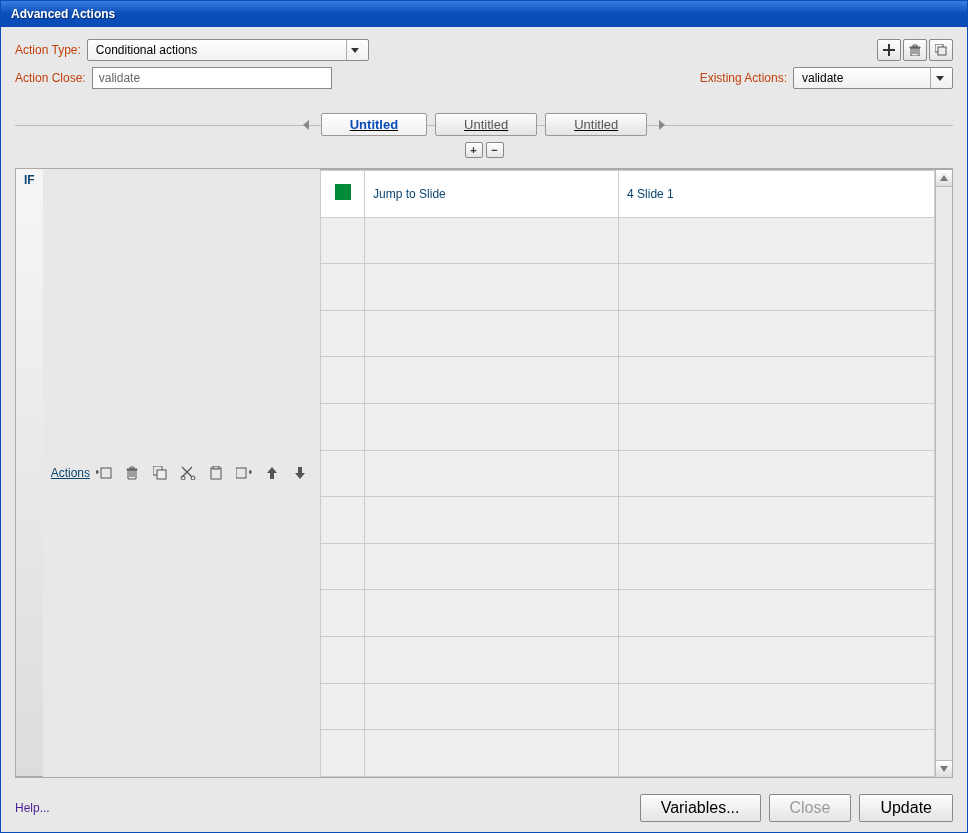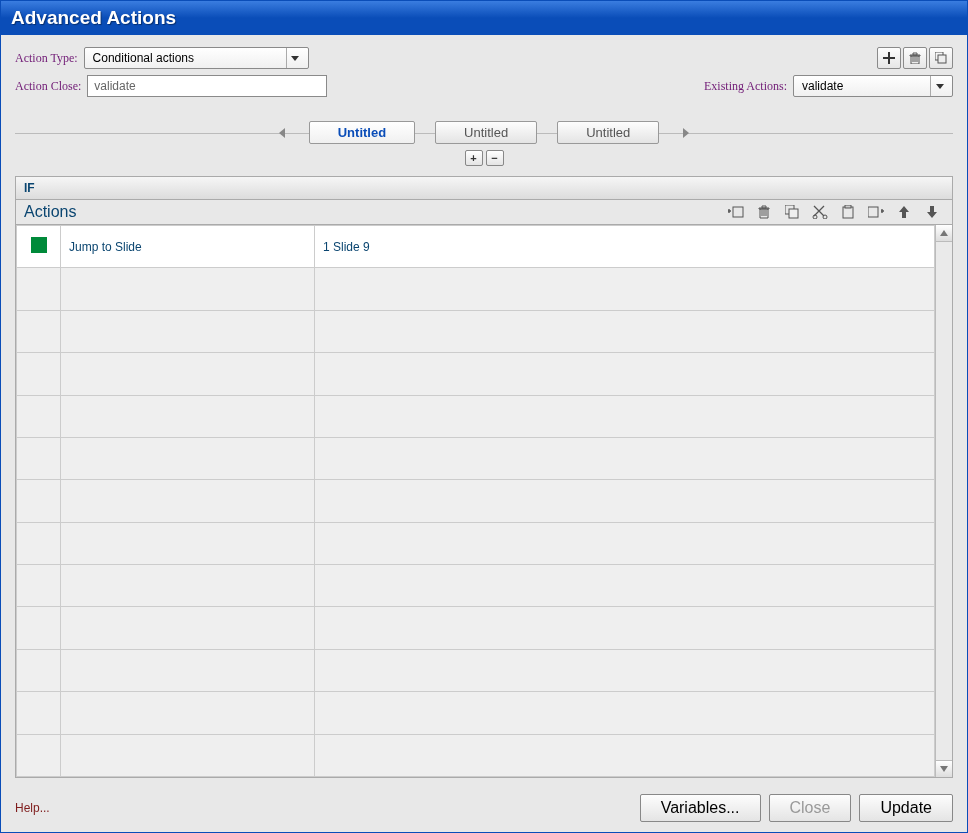--- a/index.html
+++ b/index.html
@@ -16,33 +16,33 @@
   height: 833px;
   border: 1px solid #0a4db8;
   background: #e8e8e8;
   display: flex;
   flex-direction: column;
 }
 .titlebar {
   background: linear-gradient(to bottom, #3a7de0 0%, #0a4db8 50%, #0a4db8 100%);
   color: #fff;
   font-weight: bold;
-  font-size: 19px;
+  font-size: 12px;
   padding: 6px 10px;
   text-shadow: 1px 1px 1px rgba(0,0,0,0.4);
 }
 .content {
   flex: 1;
   padding: 12px 14px 10px 14px;
   display: flex;
   flex-direction: column;
   background: #e8e8e8;
 }
 .row { display: flex; align-items: center; margin-bottom: 6px; }
-.label { color: #701a75; margin-right: 6px; font-family: Liberation Serif, serif; }
+.label { color: #c2410c; margin-right: 6px; }
 .select {
   display: inline-flex;
   align-items: center;
   border: 1px solid #8a8a8a;
   background: linear-gradient(to bottom, #fff, #f0f0f0);
   height: 22px;
   padding: 0 4px 0 8px;
   border-radius: 2px;
   cursor: pointer;
 }
@@ -79,22 +79,23 @@
   justify-content: center;
   margin-left: 2px;
   cursor: pointer;
   border-radius: 2px;
 }
 .tabstrip {
   display: flex;
   align-items: center;
   justify-content: center;
   margin-top: 18px;
-  gap: 20px;
+  gap: 8px;
   position: relative;
+  text-decoration: underline;
 }
 .tabstrip::before {
   content: "";
   position: absolute;
   left: 0; right: 0; top: 50%;
   border-top: 1px solid #bbb;
   z-index: 0;
 }
 .tab-arrow {
   width: 14px; height: 14px;
@@ -138,38 +139,39 @@
   font-weight: bold;
   font-size: 11px;
   cursor: pointer;
   border-radius: 2px;
   color: #333;
 }
 .panel {
   border: 1px solid #aaa;
   background: #e8e8e8;
   display: flex;
-  flex-direction: column;
+  flex-direction: row;
   flex: 1;
   margin-bottom: 10px;
 }
 .panel-header {
   background: linear-gradient(to bottom,#f6f6f6,#dcdcdc);
   border-bottom: 1px solid #aaa;
   padding: 4px 8px;
   font-weight: bold;
   color: #0a4570;
   font-size: 12px;
 }
 .toolbar {
   display: flex;
   align-items: center;
   padding: 2px 6px 2px 8px;
   color: #0a4570;
-  font-size: 16px;
+  font-size: 12px;
+  text-decoration: underline;
 }
 .toolbar .spacer { flex: 1; }
 .tool-icon {
   width: 22px; height: 20px;
   display: flex; align-items: center; justify-content: center;
   margin: 0 3px;
   color: #555;
   cursor: pointer;
 }
 .grid {
@@ -217,21 +219,21 @@
   background: linear-gradient(to bottom,#fff,#ddd);
   border-bottom: 1px solid #bbb;
   display:flex;align-items:center;justify-content:center;
 }
 .scroll-track { flex:1; }
 .footer {
   display: flex;
   align-items: center;
   padding: 6px 0 0 0;
 }
-.link { color: #7f1d1d; cursor: pointer; }
+.link { color: #4c1d95; cursor: pointer; }
 .btn {
   border: 1px solid #888;
   background: linear-gradient(to bottom,#fdfdfd,#e4e4e4);
   padding: 4px 20px;
   margin-left: 8px;
   cursor: pointer;
   border-radius: 2px;
   font-size: 16px;
 }
 .btn.disabled { color: #999; }
@@ -242,21 +244,21 @@
 
 <div class="window">
   <div class="titlebar">
     <span>Advanced Actions</span>
   </div>
 
   <div class="content">
 
     <div class="row">
       <span class="label">Action Type:</span>
-      <div class="select" style="width:225px">
+      <div class="select" style="width:282px">
         <span style="flex:1">Conditional actions</span>
         <span class="arrow-btn">
             <span class="triangle-down"></span>
           </span>
       </div>
       <div style="flex:1"></div>
       <div class="icon-btn">
         <svg width="12" height="12">
             <path d="M5 0h2v5h5v2H7v5H5V7H0V5h5z" fill="#333"></path>
           </svg>
@@ -368,21 +370,21 @@
         <table class="grid-table">
           <colgroup>
               <col style="width:44px">
               <col style="width:254px">
               <col>
             </colgroup>
           <tbody id="grid-body">
               <tr class="filled">
                 <td class="indicator"><span class="sq"></span></td>
                 <td class="action-col">Jump to Slide</td>
-                <td>1 Slide 9</td>
+                <td>4 Slide 1</td>
               </tr>
               <tr>
                 <td class="indicator"></td>
                 <td class="action-col"></td>
                 <td></td>
               </tr>
               <tr>
                 <td class="indicator"></td>
                 <td class="action-col"></td>
                 <td></td>

